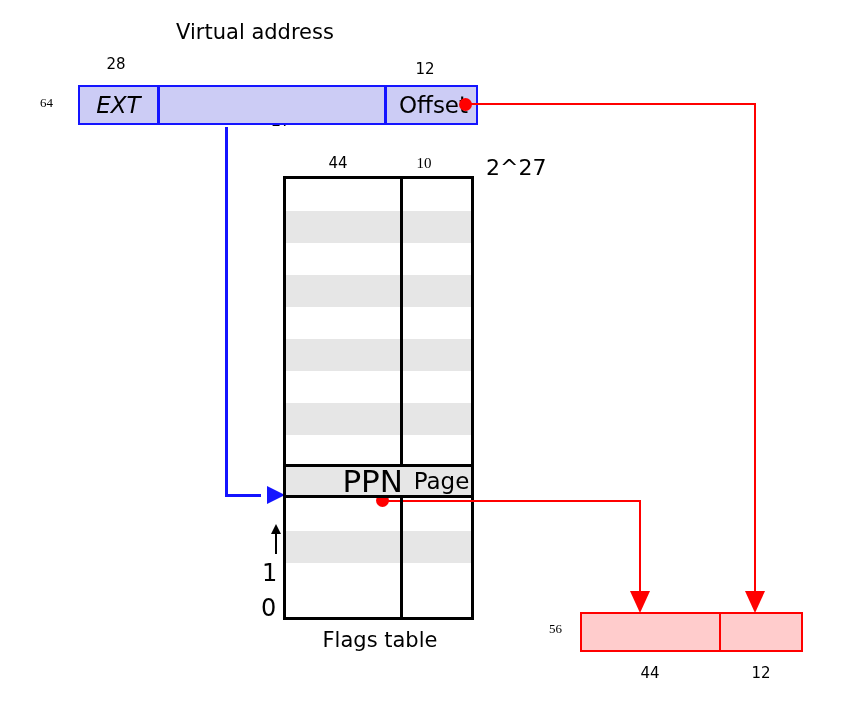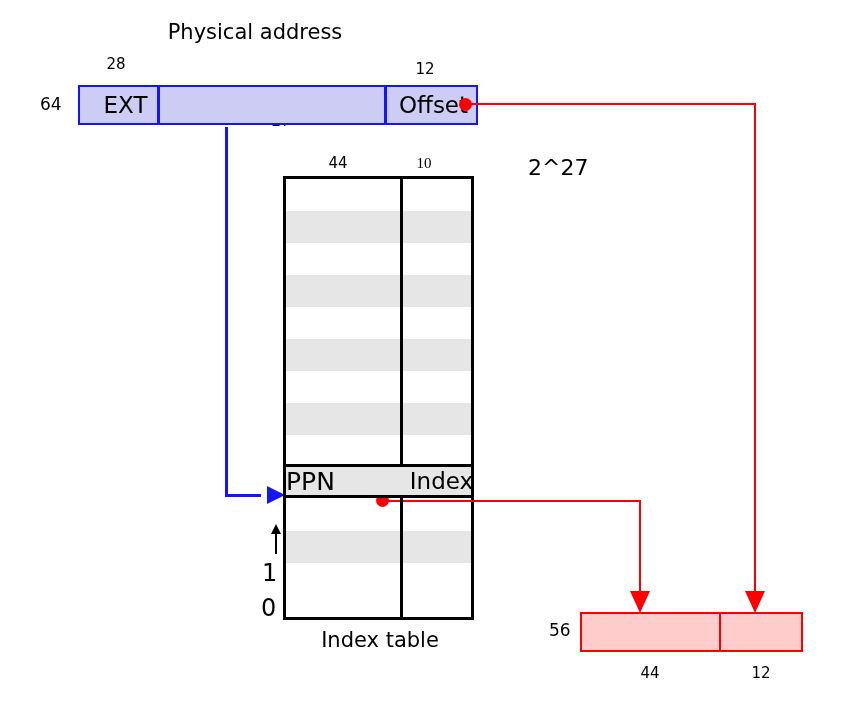--- a/index.html
+++ b/index.html
@@ -19,21 +19,21 @@
 
   
   .txt {
     position: absolute;
     white-space: nowrap;
     line-height: 1;
     color: #000;
   }
   .t-title   { font-size: 21px; }
   .t-bits    { font-size: 15px; }
-  .t-side    { font-size: 17px; }
+  .t-side    { font-size: 13px; font-family: Liberation Serif, serif; }
   .t-pow     { font-size: 22px; }
   .t-idx     { font-size: 24px; }
   .t-caption { font-size: 21px; }
 
   .center { transform: translateX(-50%); }
 
   
   #va-bar {
     position: absolute;
     left: 78px;
@@ -57,21 +57,21 @@
   .va-label {
     position: absolute;
     top: 0;
     height: 100%;
     display: flex;
     align-items: center;
     justify-content: center;
     font-size: 23px;
     color: #000;
   }
-  #va-ext    { left: 7px;   width: 77px; }
+  #va-ext    { left: 0px;   width: 77px; font-style: italic; }
   #va-index  { left: 80px;  width: 224px; font-size: 17px; }
   #va-offset { left: 307px; width: 93px; }
 
   
   #pt {
     position: absolute;
     left: 283px;
     top: 176px;
     width: 191px;
     height: 444px;
@@ -107,22 +107,22 @@
     border: 3px solid #000000;
     background: #e6e6e6;
     z-index: 4;
     display: flex;
     align-items: center;
   }
   #pt-entry-ppn {
     position: absolute;
     left: 0;
     width: 117px;
-    text-align: left;
-    font-size: 25px;
+    text-align: right;
+    font-size: 31px;
   }
   #pt-entry-flags {
     position: absolute;
     left: 120px;
     width: 71px;
     text-align: center;
     font-size: 23px;
   }
 
   
@@ -161,41 +161,41 @@
     background: #ff0000;
   }
 
   svg.arrow { position: absolute; overflow: visible; }
 </style>
 </head>
 <body>
 
 <div id="root">
 
-  <div class="txt t-title center" style="left:255px; top:22px;">Physical address</div>
+  <div class="txt t-title center" style="left:255px; top:22px;">Virtual address</div>
 
   <div class="txt t-bits center" style="left:116px; top:57px;">28</div>
   <div class="txt t-bits center" style="left:281px; top:66px;margin-top:48px;">27</div>
   <div class="txt t-bits center" style="left:425px; top:62px;">12</div>
 
   <div class="txt t-side" style="left:40px; top:96px;">64</div>
 
   <div id="va-bar">
     <div class="va-label" id="va-ext">EXT</div>
     <div class="va-div" id="va-div-1"></div>
     <div class="va-div" id="va-div-2"></div>
     <div class="va-label" id="va-offset">Offset</div>
   </div>
 
   <div class="dot-red" style="left:459px; top:98px;"></div>
 
   <div class="txt t-bits center" style="left:338px; top:156px;">44</div>
   <div class="txt t-bits center" style="left:424px; top:156px;font-family:Liberation Serif, serif;">10</div>
 
-  <div class="txt t-pow" style="left:486px; top:157px;margin-left:42px;">2^27</div>
+  <div class="txt t-pow" style="left:486px; top:157px;">2^27</div>
 
   <div id="pt">
     <div id="pt-rows">
       <div class="pt-row" style="top:0px;"></div>
       <div class="pt-row shaded" style="top:32px;"></div>
       <div class="pt-row" style="top:64px;"></div>
       <div class="pt-row shaded" style="top:96px;"></div>
       <div class="pt-row" style="top:128px;"></div>
       <div class="pt-row shaded" style="top:160px;"></div>
       <div class="pt-row" style="top:192px;"></div>
@@ -204,34 +204,34 @@
       <div class="pt-row" style="top:288px;"></div>
       <div class="pt-row" style="top:320px;"></div>
       <div class="pt-row shaded" style="top:352px;"></div>
       <div class="pt-row" style="top:384px;"></div>
       <div class="pt-row" style="top:416px;"></div>
     </div>
     <div id="pt-vdiv"></div>
 
     <div id="pt-entry" style="top:285px;">
       <span id="pt-entry-ppn">PPN</span>
-      <span id="pt-entry-flags">Index</span>
+      <span id="pt-entry-flags">Page</span>
     </div>
   </div>
 
   <div class="dot-red" style="left:376px; top:494px;"></div>
 
   <svg class="arrow" style="left:268px; top:524px;" width="16" height="30">
     <line x1="8" y1="30" x2="8" y2="4" stroke="#000" stroke-width="2"></line>
     <polygon points="8,0 3,10 13,10" fill="#000"></polygon>
   </svg>
   <div class="txt t-idx" style="left:262px; top:561px;">1</div>
   <div class="txt t-idx" style="left:261px; top:596px;">0</div>
 
-  <div class="txt t-caption center" style="left:380px; top:630px;">Index table</div>
+  <div class="txt t-caption center" style="left:380px; top:630px;">Flags table</div>
 
   <div class="txt t-side" style="left:549px; top:622px;">56</div>
 
   <div id="pa-bar">
     <div id="pa-div"></div>
   </div>
 
   <div class="txt t-bits center" style="left:650px; top:666px;">44</div>
   <div class="txt t-bits center" style="left:761px; top:666px;">12</div>
 

